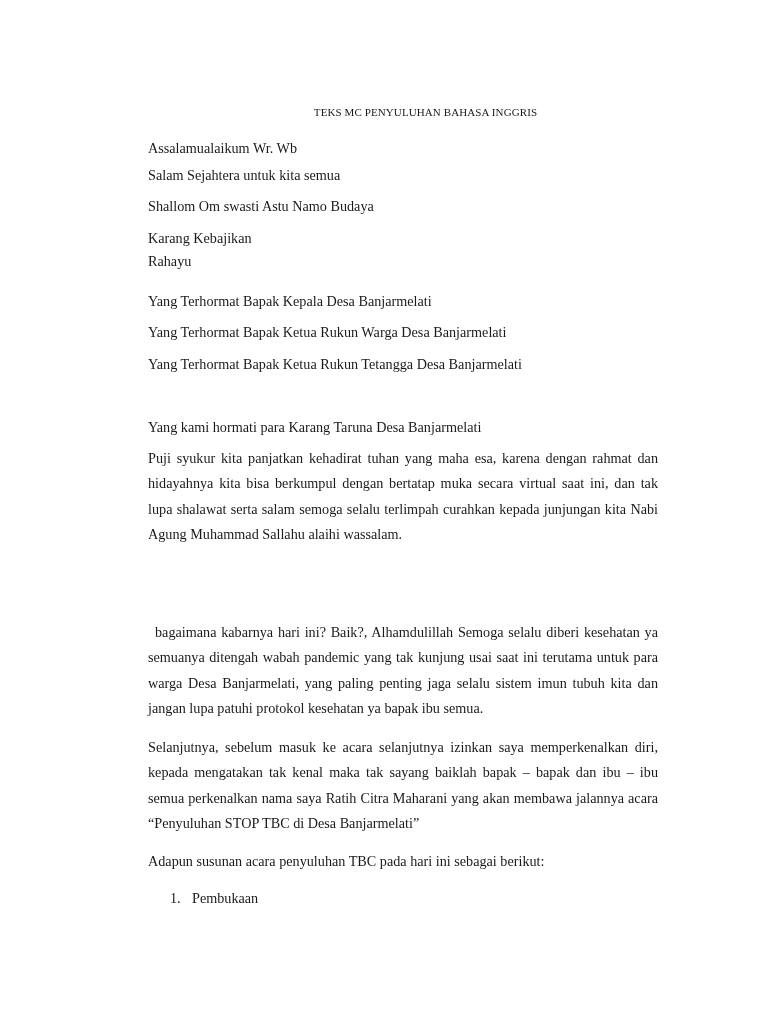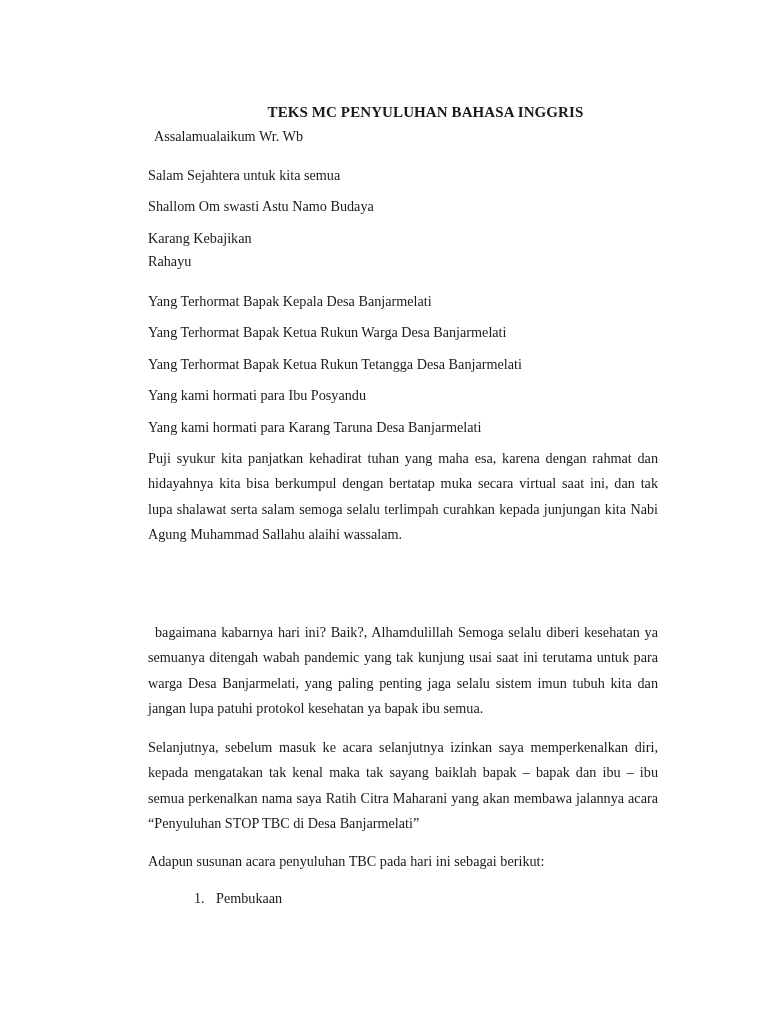--- a/index.html
+++ b/index.html
@@ -23,69 +23,66 @@
       width: 768px;
       height: 1024px;
       background: #ffffff;
     }
     .title {
       position: absolute;
       left: 148px;
       width: 510px;
       top: 103px;
       text-align: center;
-      font-size: 15px;
+      font-size: 11px;
       letter-spacing: 0.1px;
       line-height: 18px;
       padding-left: 45px;
       box-sizing: border-box;
-      font-weight: bold;
     }
     .line {
       position: absolute;
       left: 148px;
       line-height: 18px;
       white-space: nowrap;
     }
     .para {
       position: absolute;
       left: 148px;
       width: 510px;
       text-align: justify;
       line-height: 25.4px;
     }
     .para.indent-space { text-indent: 7px; }
     .list-item {
       position: absolute;
       left: 170px;
       line-height: 18px;
       white-space: nowrap;
-      margin-left: 24px;
     }
     .list-item .num {
       display: inline-block;
       width: 22px;
     }
   </style>
 </head>
 <body>
 
 <div class="page">
 
   <div class="title">TEKS MC PENYULUHAN BAHASA INGGRIS</div>
 
-  <div class="line" style="top:127px;margin-left:6px;">Assalamualaikum Wr. Wb</div>
+  <div class="line" style="top:139px;">Assalamualaikum Wr. Wb</div>
   <div class="line" style="top:166px;">Salam Sejahtera untuk kita semua</div>
   <div class="line" style="top:197px;">Shallom Om swasti Astu Namo Budaya</div>
   <div class="line" style="top:229px;">Karang Kebajikan</div>
   <div class="line" style="top:252px;">Rahayu</div>
   <div class="line" style="top:323px;">Yang Terhormat Bapak Ketua Rukun Warga Desa Banjarmelati</div>
   <div class="line" style="top:292px;">Yang Terhormat Bapak Kepala Desa Banjarmelati</div>
   <div class="line" style="top:355px;">Yang Terhormat Bapak Ketua Rukun Tetangga Desa Banjarmelati</div>
-  <div class="line" style="top:386px;">Yang kami hormati para Ibu Posyandu</div>
   <div class="line" style="top:418px;">Yang kami hormati para Karang Taruna Desa Banjarmelati</div>
 
   <div class="para" style="top:446px;">Puji syukur kita panjatkan kehadirat tuhan yang maha esa, karena dengan rahmat dan hidayahnya kita bisa berkumpul dengan bertatap muka secara virtual saat ini, dan tak lupa shalawat serta salam semoga selalu terlimpah curahkan kepada junjungan kita Nabi Agung Muhammad Sallahu alaihi wassalam.</div>
 
 
   <div class="para indent-space" style="top:596px;margin-top:24px;">bagaimana kabarnya hari ini? Baik?, Alhamdulillah Semoga selalu diberi kesehatan ya semuanya ditengah wabah pandemic  yang tak kunjung usai saat ini terutama untuk para warga Desa Banjarmelati,  yang paling penting  jaga selalu sistem imun tubuh kita dan jangan  lupa patuhi protokol kesehatan ya bapak ibu semua.</div>
 
   <div class="para" style="top:735px;">Selanjutnya, sebelum masuk ke acara selanjutnya   izinkan saya memperkenalkan diri, kepada mengatakan tak kenal maka tak sayang baiklah bapak – bapak dan ibu – ibu semua perkenalkan nama saya Ratih Citra Maharani yang akan membawa jalannya acara “Penyuluhan STOP TBC di Desa Banjarmelati”</div>
 
   <div class="line" style="top:852px;">Adapun susunan acara penyuluhan TBC pada hari ini sebagai berikut:</div>

